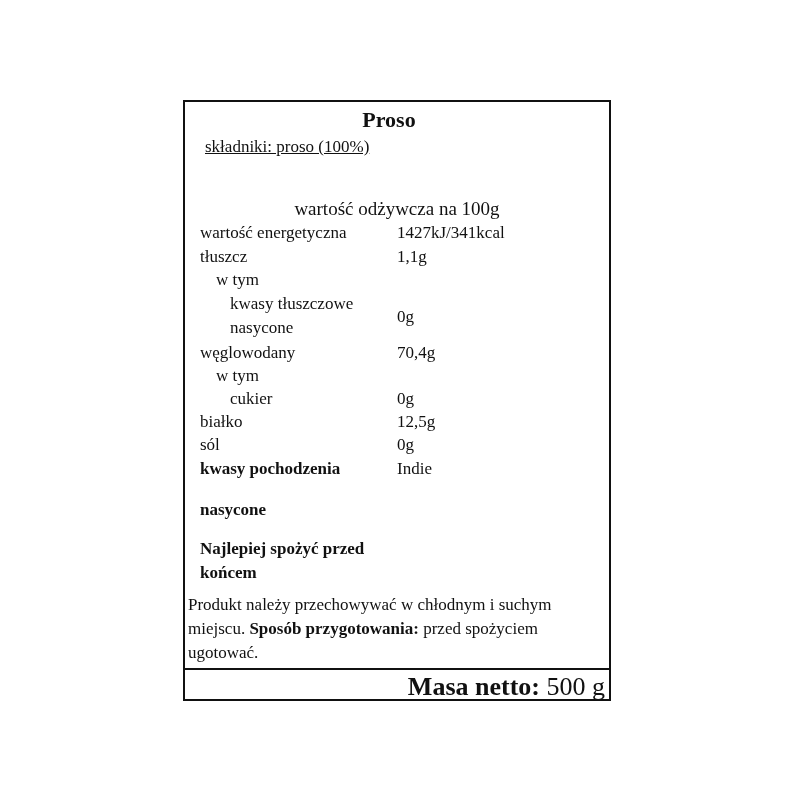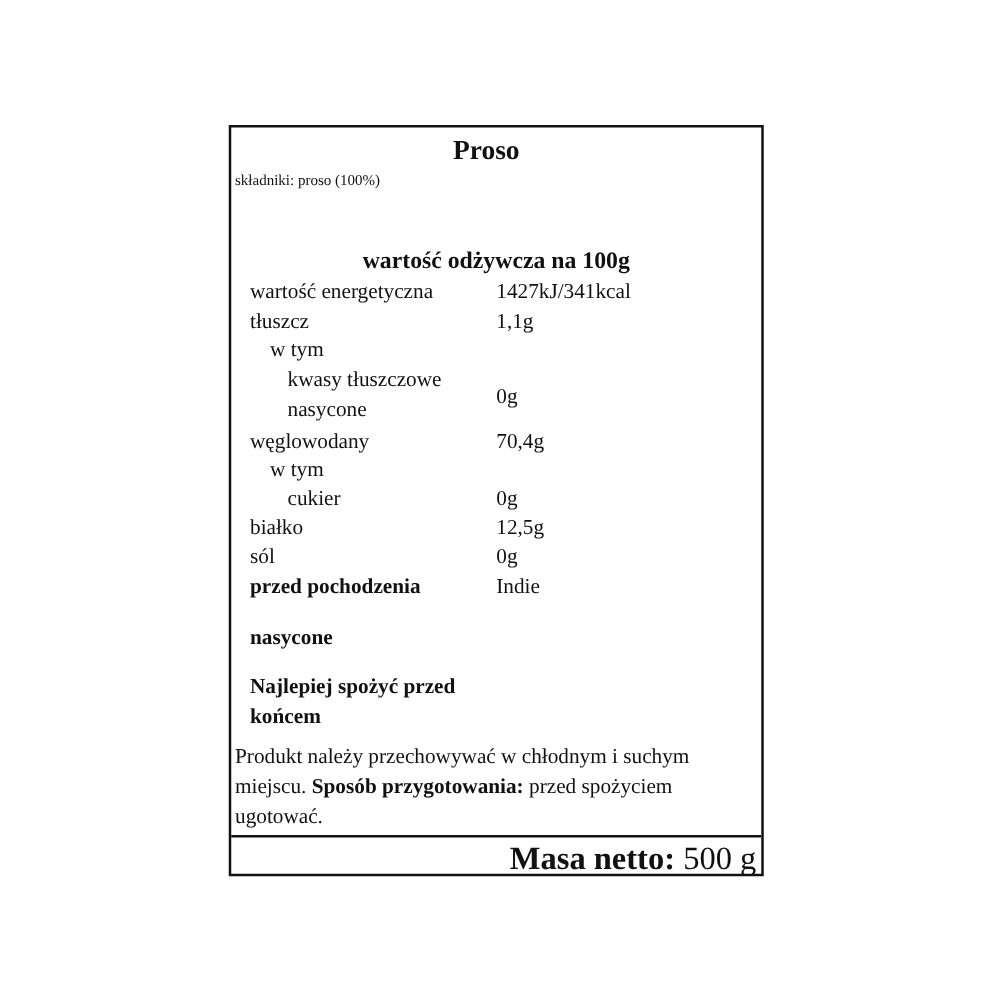--- a/index.html
+++ b/index.html
@@ -2,22 +2,22 @@
 <html><head>
   <meta charset="utf-8">
   <style>
     html, body { margin: 0; padding: 0; background: #ffffff; }
     body { width: 800px; height: 800px; position: relative; font-family: "Liberation Serif", "DejaVu Serif", serif; color: #111111; }
     .label-box {
       position: absolute; left: 183px; top: 100px; width: 424px; height: 597px;
       border: 2px solid #111111; box-sizing: content-box;
     }
     .title { position: absolute; left: 0; right: 16px; top: 5px; text-align: center; font-weight: bold; font-size: 22px; }
-    .line { position: absolute; left: 3px; font-size: 12px; white-space: nowrap; }
-    .center-bold { position: absolute; left: 0; right: 0; text-align: center; font-weight: bold; font-size: 19px; }
+    .line { position: absolute; left: 20px; font-size: 17px; white-space: nowrap; text-decoration: underline; }
+    .center-bold { position: absolute; left: 0; right: 0; text-align: center; font-weight: normal; font-size: 19px; }
     .row { position: absolute; left: 3px; right: 0; font-size: 17px; white-space: nowrap; }
     .row .k { position: absolute; left: 12px; }
     .row .v { position: absolute; left: 209px; }
     .ind1 { padding-left: 16px; }
     .ind2 { padding-left: 30px; }
     .b { font-weight: bold; }
     .importer-v { position: absolute; left: 212px; font-size: 15px; line-height: 20px; white-space: nowrap; }
     .para { position: absolute; left: 3px; right: 6px; font-size: 17px; line-height: 24px; }
     .sep { position: absolute; left: 0; right: 0; top: 566px; height: 2px; background: #111111; }
     .net { position: absolute; right: 4px; top: 570px; font-size: 26px; white-space: nowrap; }
@@ -67,21 +67,21 @@
   <div class="row" style="top:310px;">
     <span class="k">białko</span>
     <span class="v">12,5g</span>
   </div>
   <div class="row" style="top:333px;">
     <span class="k">sól</span>
     <span class="v">0g</span>
   </div>
 
   <div class="row" style="top:357px;">
-    <span class="k b">przed pochodzenia</span>
+    <span class="k b">kwasy pochodzenia</span>
     <span class="v">Indie</span>
   </div>
 
   <div class="row" style="top:398px;">
     <span class="k b">nasycone</span>
   </div>
 
   <div class="row b" style="top:437px;">
     <span class="k">Najlepiej spożyć przed</span>
   </div>

